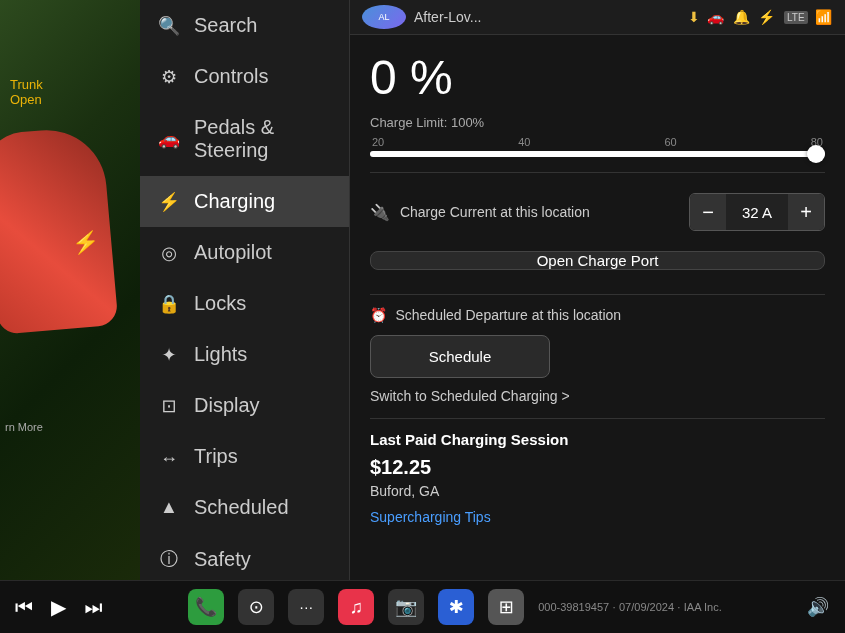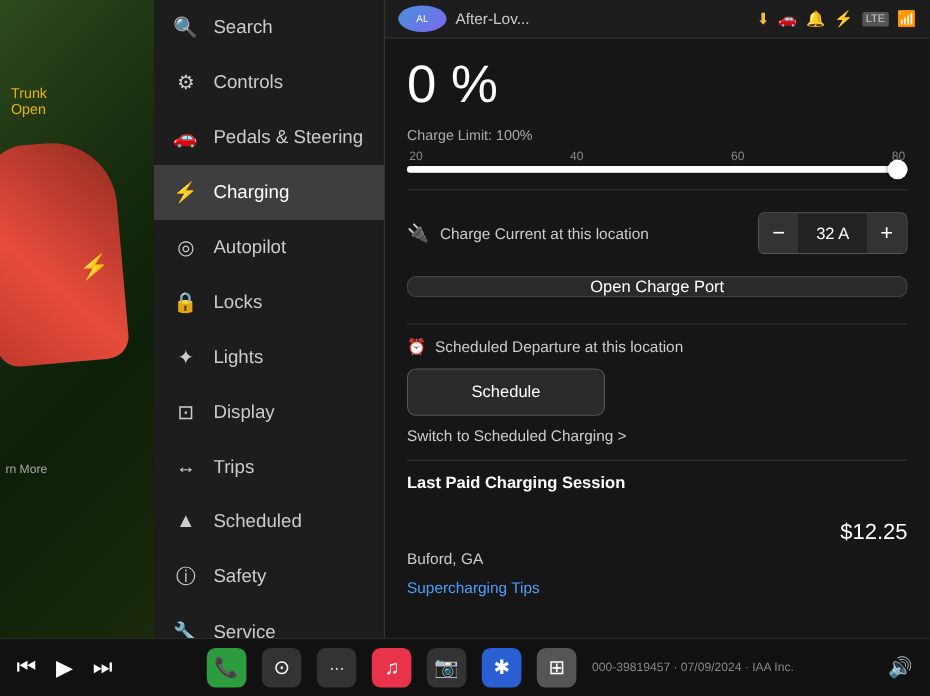--- a/index.html
+++ b/index.html
@@ -84,21 +84,21 @@
       background: rgba(255,255,255,0.15);
       color: #fff;
     }
     .sidebar-item .icon {
       font-size: 18px;
       width: 22px;
       text-align: center;
       flex-shrink: 0;
     }
     .sidebar-item .label {
-      font-size: 17px;
+      font-size: 20px;
     }
 
     
     .header {
       position: absolute;
       left: 350px;
       top: 0;
       width: 495px;
       height: 35px;
       background: rgba(30, 30, 30, 0.98);
@@ -295,28 +295,27 @@
       font-size: 14px;
       color: #ccc;
       margin-bottom: 14px;
       cursor: pointer;
     }
 
     .last-session-title {
       font-size: 15px;
       font-weight: 600;
       color: #fff;
-      margin-bottom: 25px;
+      margin-bottom: 8px;
     }
     .session-amount {
       font-size: 20px;
-      font-weight: 400;
+      font-weight: 700;
       color: #fff;
       margin-bottom: 4px;
-      text-align: right;
     }
     .session-detail {
       font-size: 14px;
       color: #ccc;
       margin-bottom: 2px;
     }
     .supercharging-tips {
       font-size: 14px;
       color: #4a9eff;
       margin-top: 10px;

